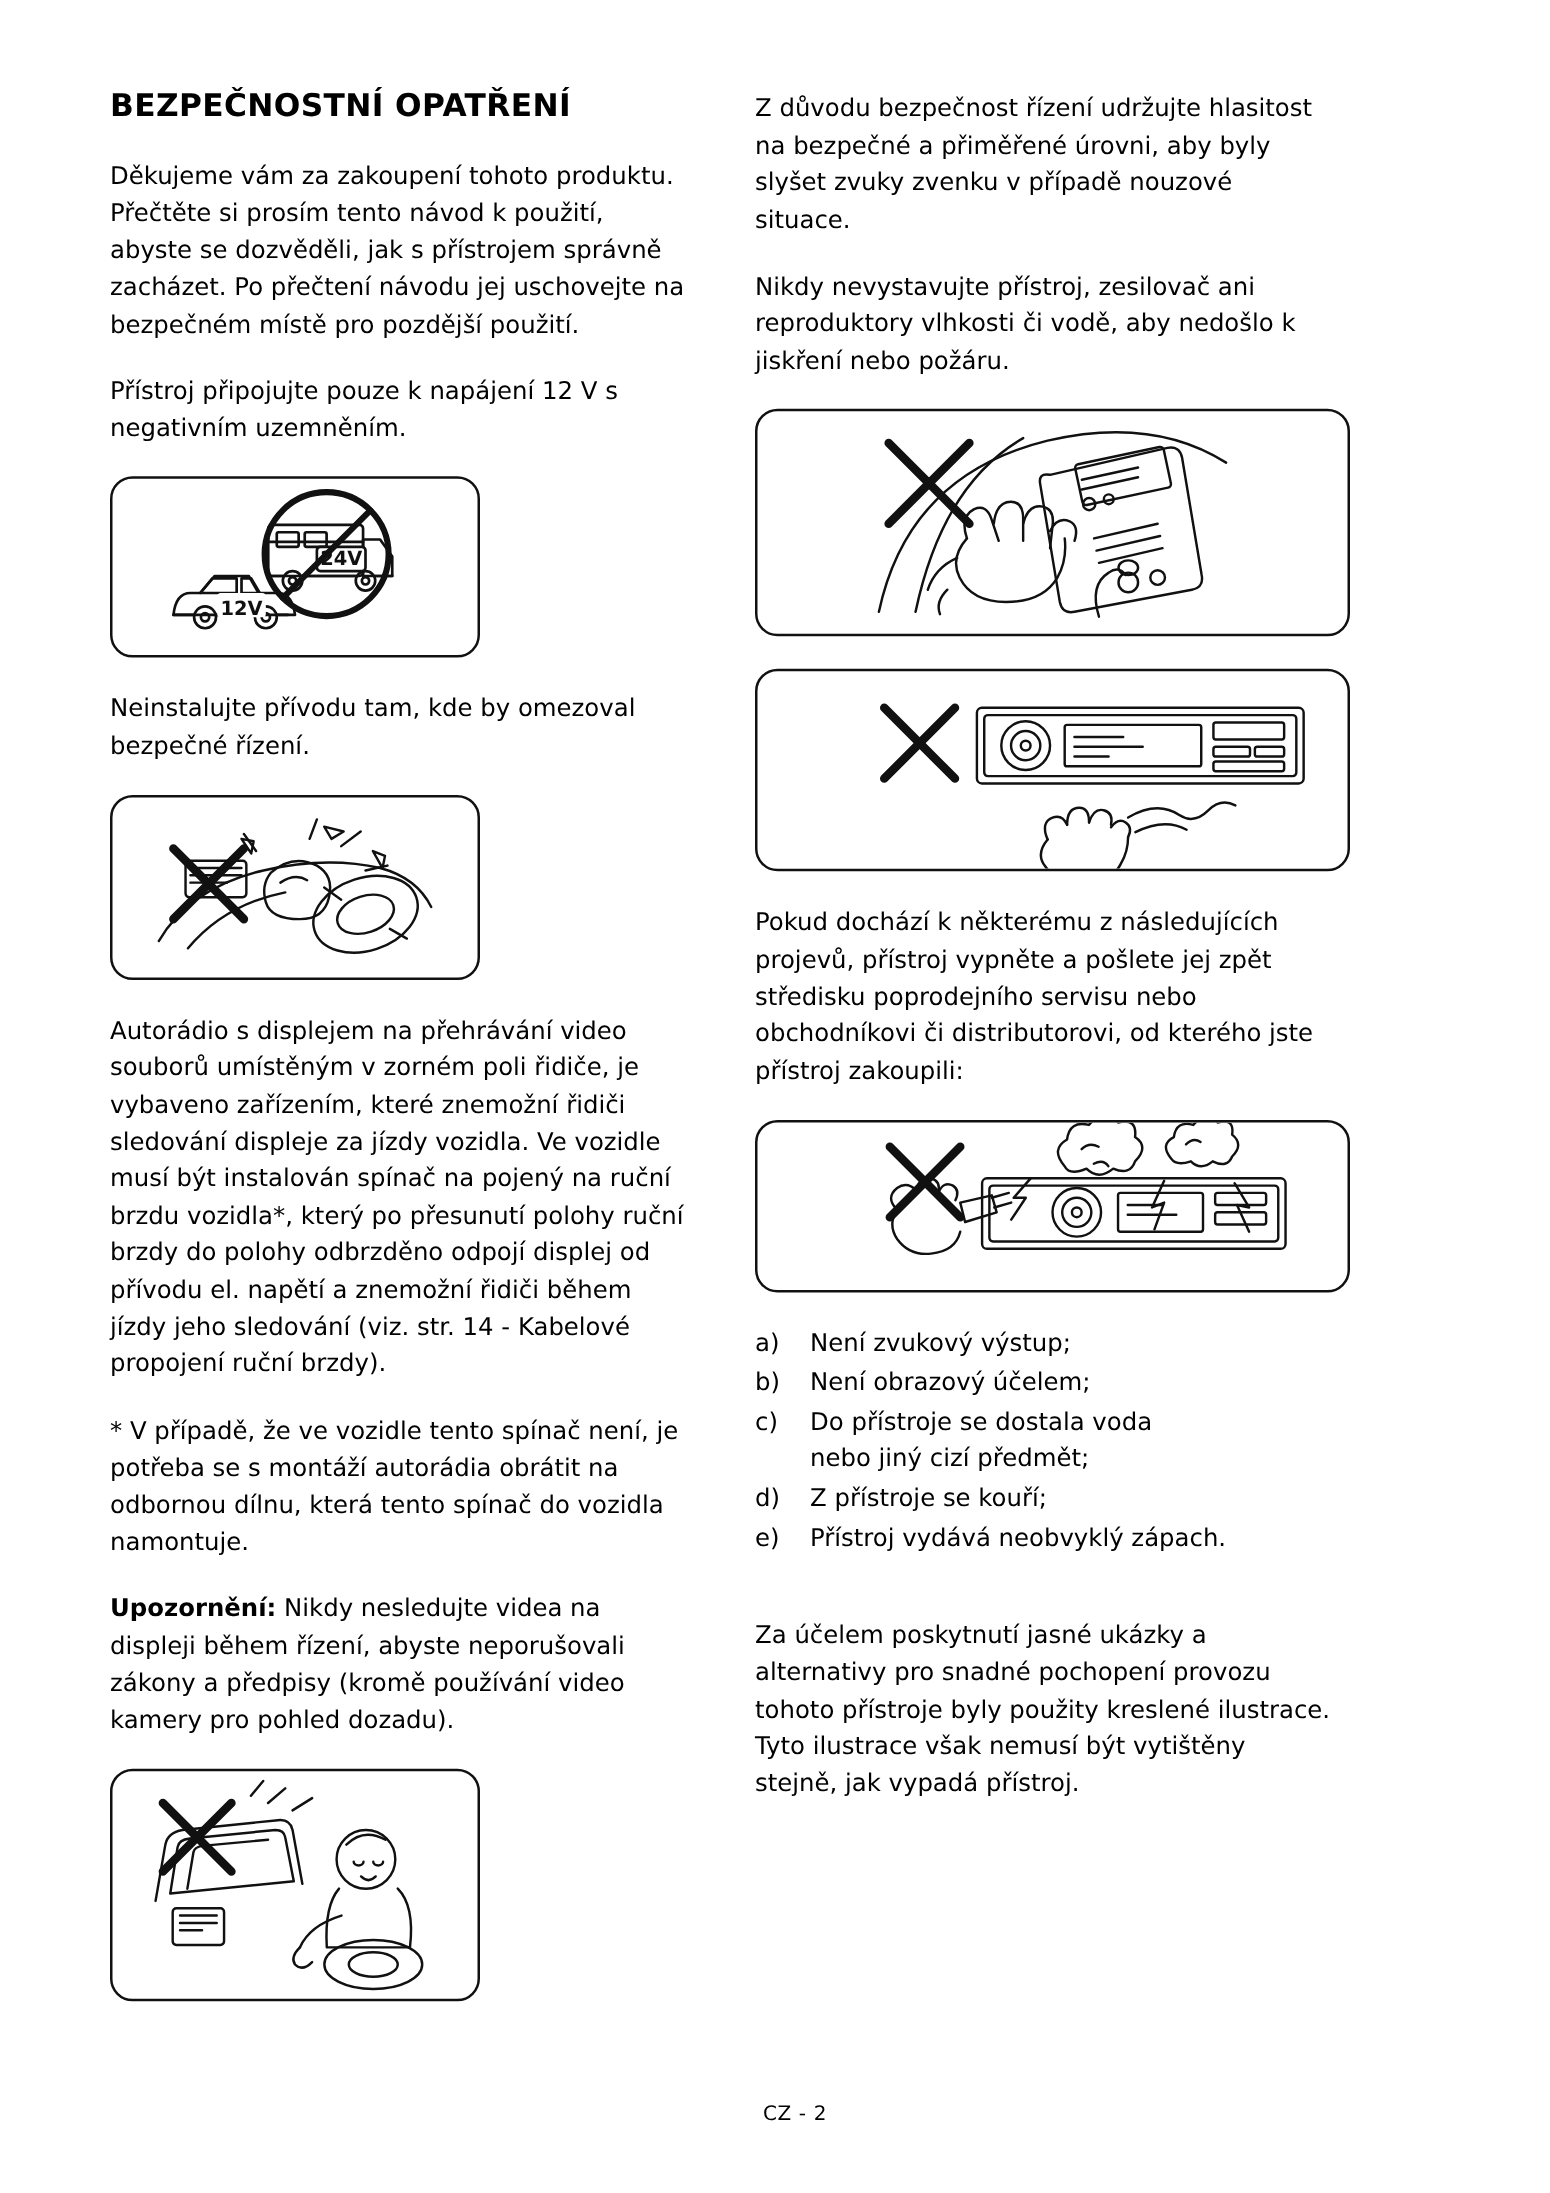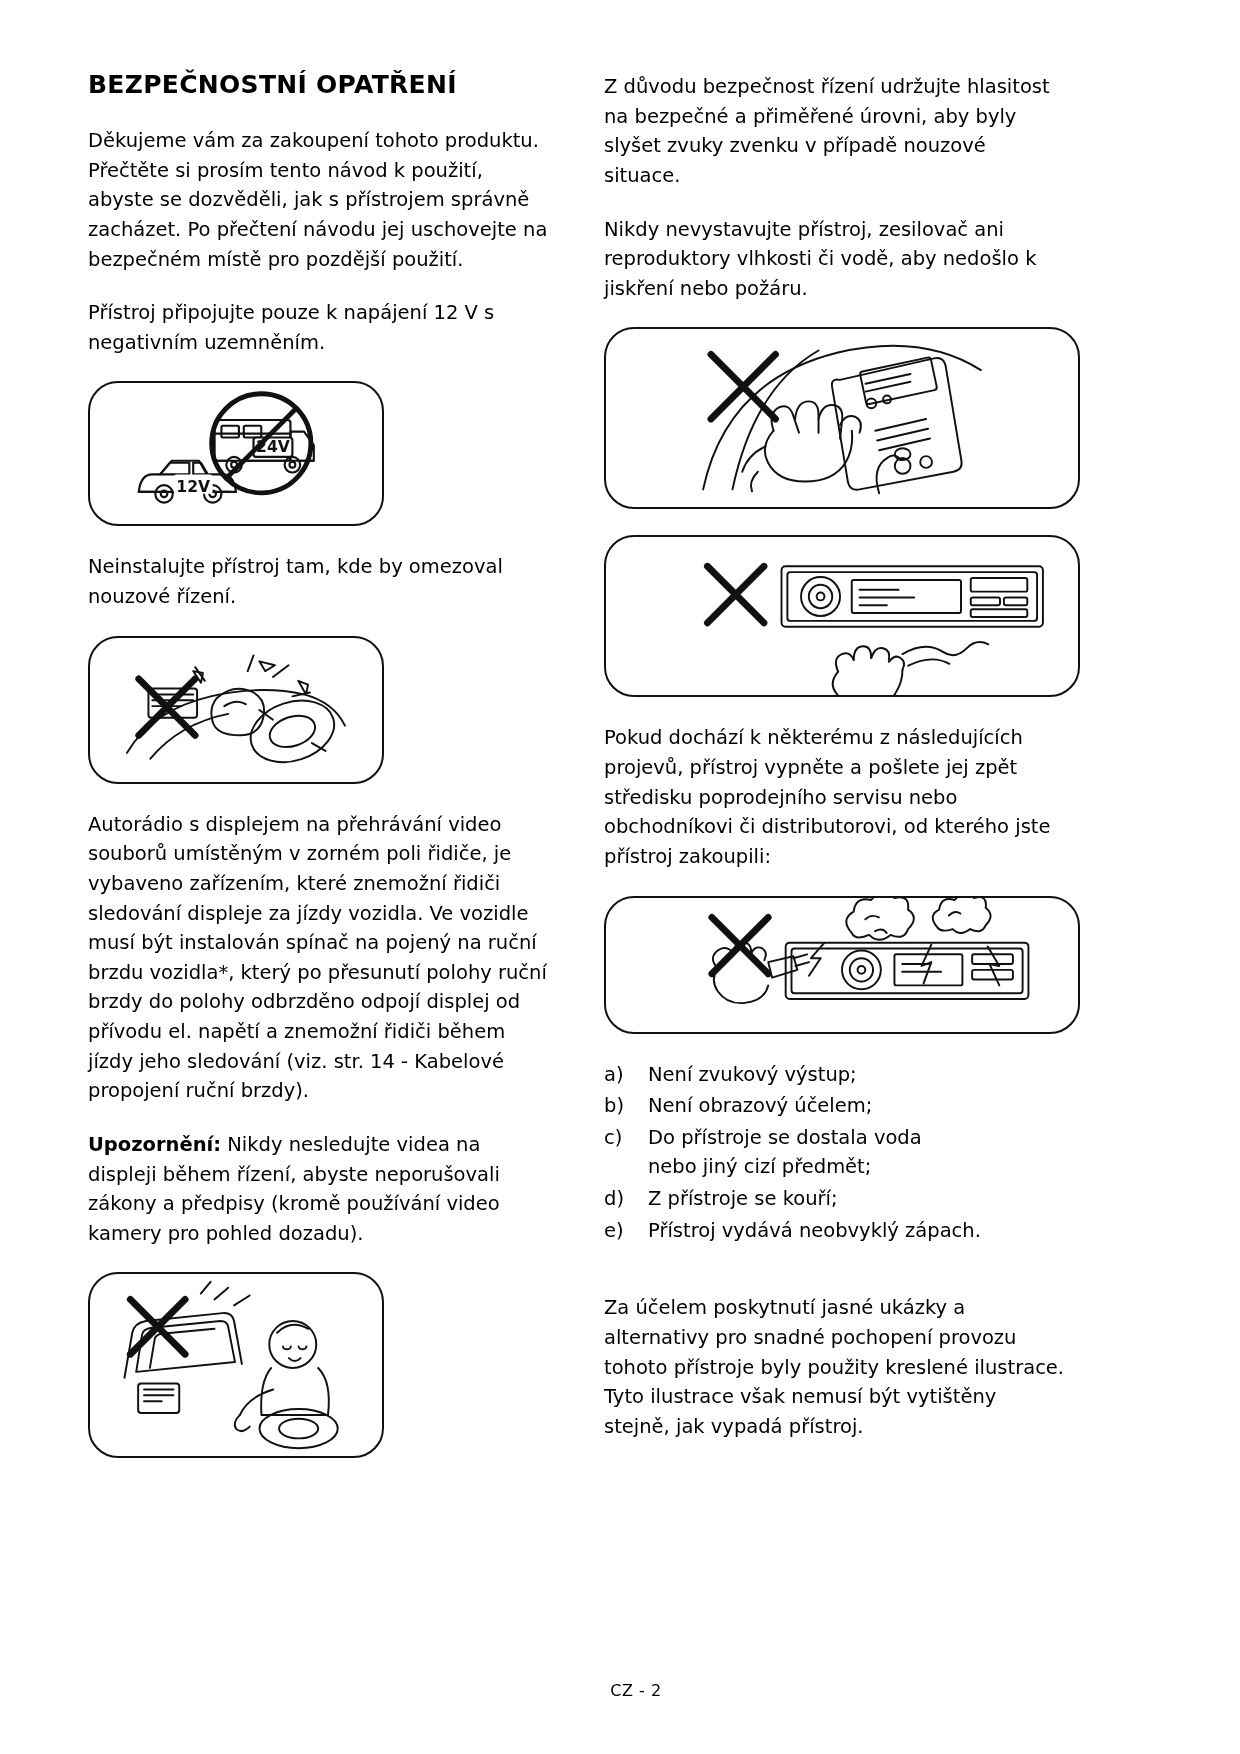--- a/index.html
+++ b/index.html
@@ -44,21 +44,21 @@
     line-height: 1.52;
     margin: 16px 0 24px 0;
     text-align: left;
   }
   .spacer-sm { height: 10px; }
   .bold { font-weight: bold; }
 
   
   .fig {
     border: 2.5px solid #111;
-    border-radius: 30px;
+    border-radius: 18px;
     box-sizing: border-box;
     position: relative;
     margin: 6px 0 26px 0;
     background: #fff;
     overflow: hidden;
   }
   .fig svg { display: block; width: 100%; height: 100%; }
 
   .fig-1 { width: 296px; height: 145px; margin-left: 0; }
   .fig-2 { width: 296px; height: 148px; }
@@ -141,21 +141,21 @@
             <path d="M48 112 h16 M84 112 h30 M134 112 h8"></path>
             <rect x="84" y="94" width="40" height="20" rx="3" fill="#fff" stroke="none"></rect>
           </g>
           <text x="104" y="112" font-family="DejaVu Sans, sans-serif" font-size="16" font-weight="bold" text-anchor="middle" fill="#111">12V</text>
 
           <circle cx="174" cy="62" r="51" fill="none" stroke="#111" stroke-width="5"></circle>
           <line x1="138" y1="98" x2="210" y2="26" stroke="#111" stroke-width="5" stroke-linecap="round"></line>
         </svg>
       </div>
 
-      <p class="para">Neinstalujte přístroj tam, kde by omezoval nouzové řízení.</p>
+      <p class="para">Neinstalujte přívodu tam, kde by omezoval bezpečné řízení.</p>
 
       <div class="fig fig-2">
         <svg viewBox="0 0 296 148" xmlns="http://www.w3.org/2000/svg">
           <g fill="none" stroke="#111" stroke-width="2" stroke-linecap="round" stroke-linejoin="round">
 
             <path d="M36 118 q26 -44 86 -58 q52 -12 96 -2 q30 8 42 32"></path>
             <path d="M60 124 q30 -36 80 -46"></path>
 
             <ellipse cx="206" cy="96" rx="44" ry="30" transform="rotate(-18 206 96)"></ellipse>
             <ellipse cx="206" cy="96" rx="24" ry="15" transform="rotate(-18 206 96)"></ellipse>
@@ -175,20 +175,21 @@
 
           <g stroke="#111" stroke-width="7" stroke-linecap="round">
             <line x1="48" y1="42" x2="106" y2="100"></line>
             <line x1="106" y1="42" x2="48" y2="100"></line>
           </g>
         </svg>
       </div>
 
       <p class="para">Autorádio s displejem na přehrávání video souborů umístěným v zorném poli řidiče, je vybaveno zařízením, které znemožní řidiči sledování displeje za jízdy vozidla. Ve vozidle musí být instalován spínač na pojený na ruční brzdu vozidla*, který po přesunutí polohy ruční brzdy do polohy odbrzděno odpojí displej od přívodu el. napětí a znemožní řidiči během jízdy jeho sledování (viz. str. 14 - Kabelové propojení ruční brzdy).</p>
 
+      <p class="para">* V případě, že ve vozidle tento spínač není, je potřeba se s montáží autorádia obrátit na odbornou dílnu, která tento spínač do vozidla namontuje.</p>
 
       <p class="para">
         <span class="bold">Upozornění:</span><span> Nikdy nesledujte videa na displeji během řízení, abyste neporušovali zákony a předpisy (kromě používání video kamery pro pohled dozadu).</span>
       </p>
 
       <div class="fig fig-3">
         <svg viewBox="0 0 296 186" xmlns="http://www.w3.org/2000/svg">
           <g fill="none" stroke="#111" stroke-width="2" stroke-linecap="round" stroke-linejoin="round">
 
             <path d="M34 106 l8 -46 q2 -10 14 -12 l78 -8 q10 -1 12 8 l8 44"></path>

